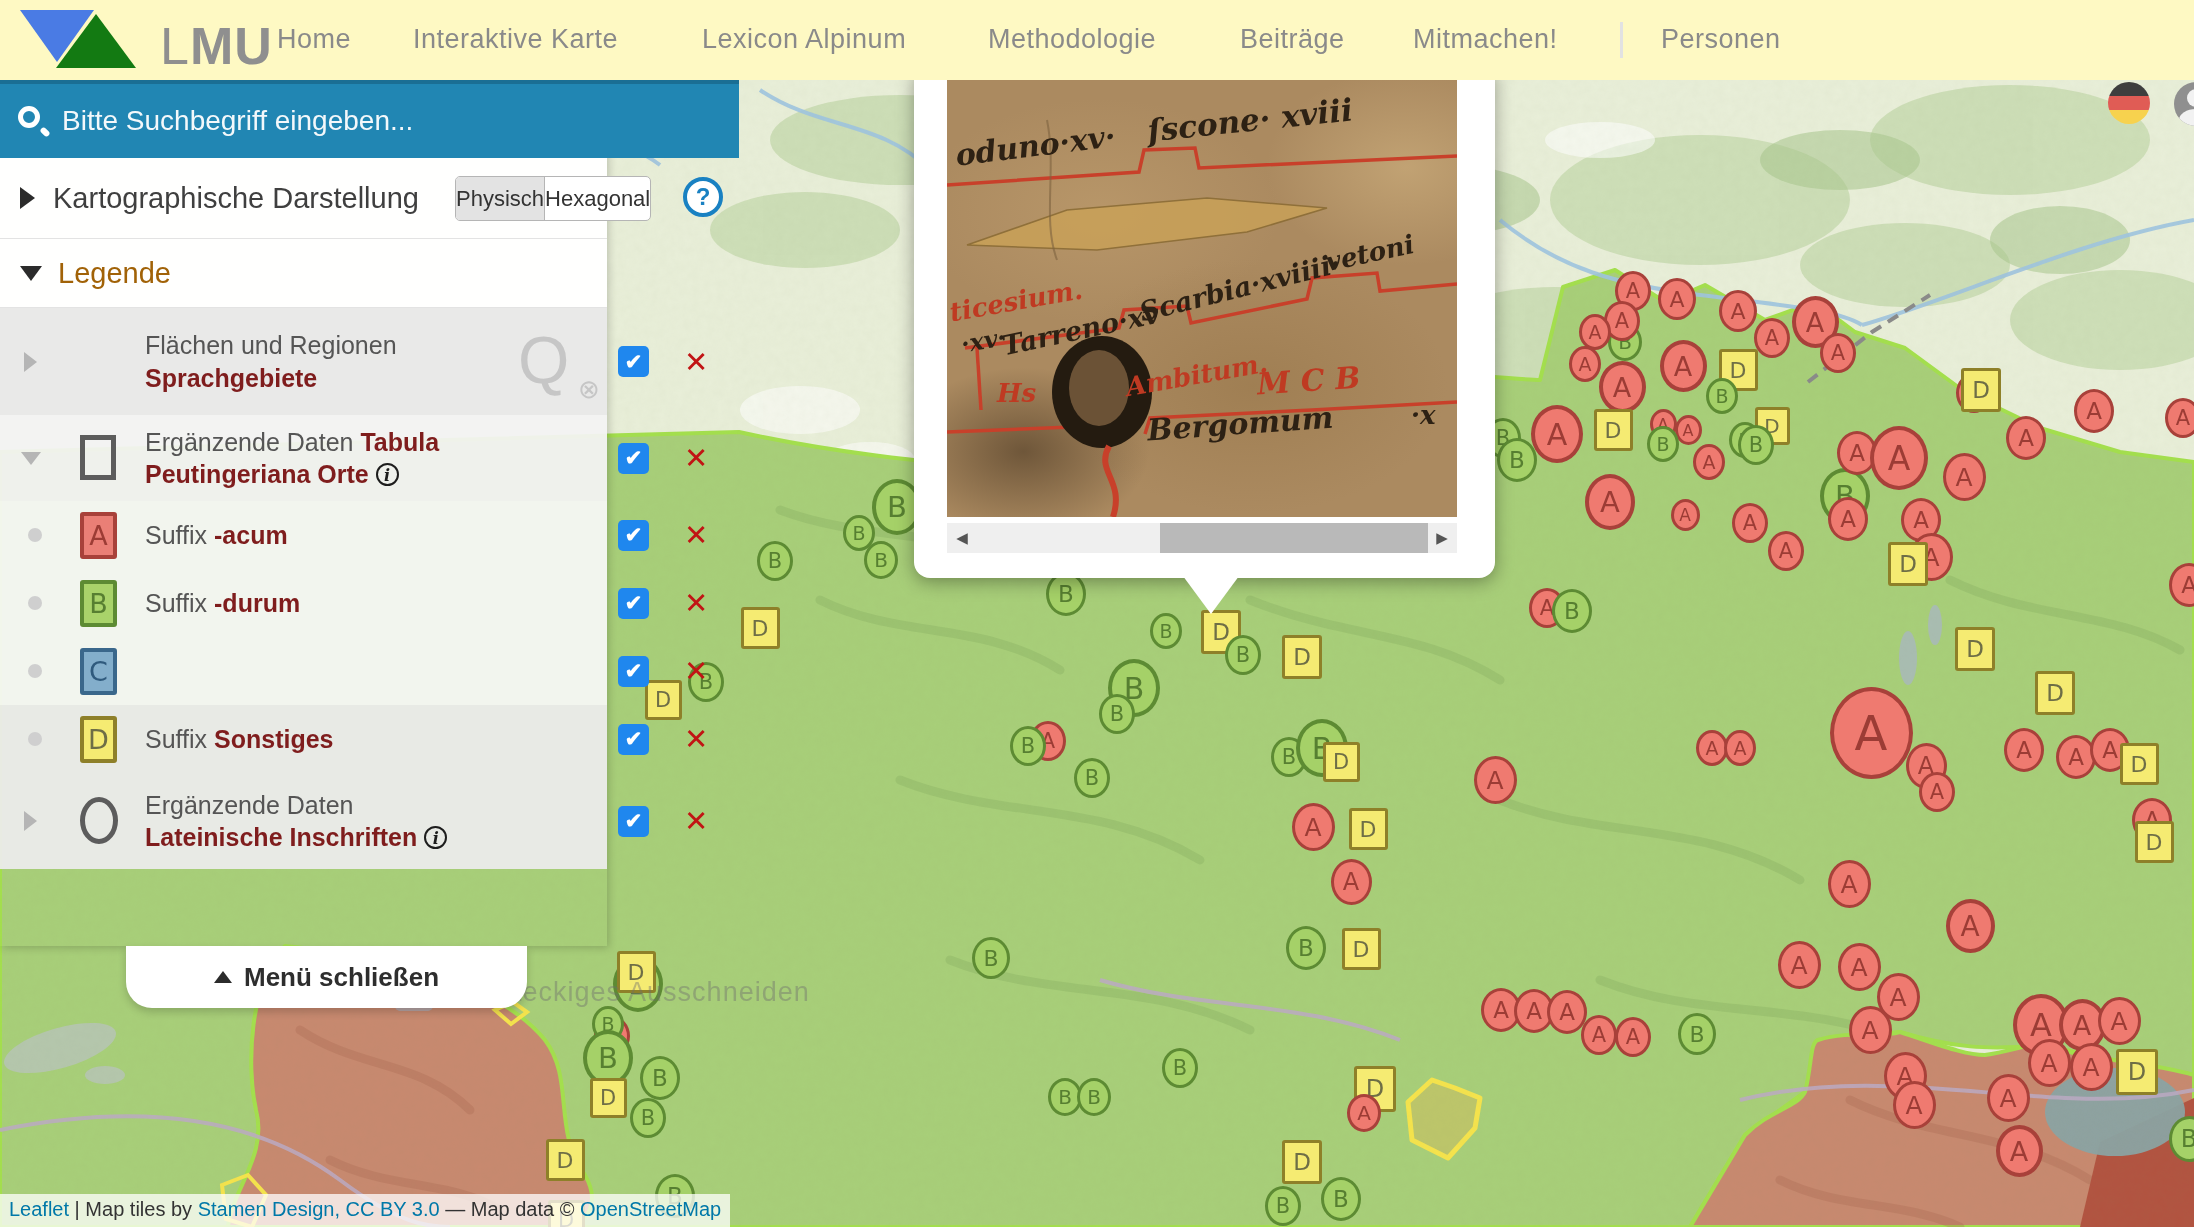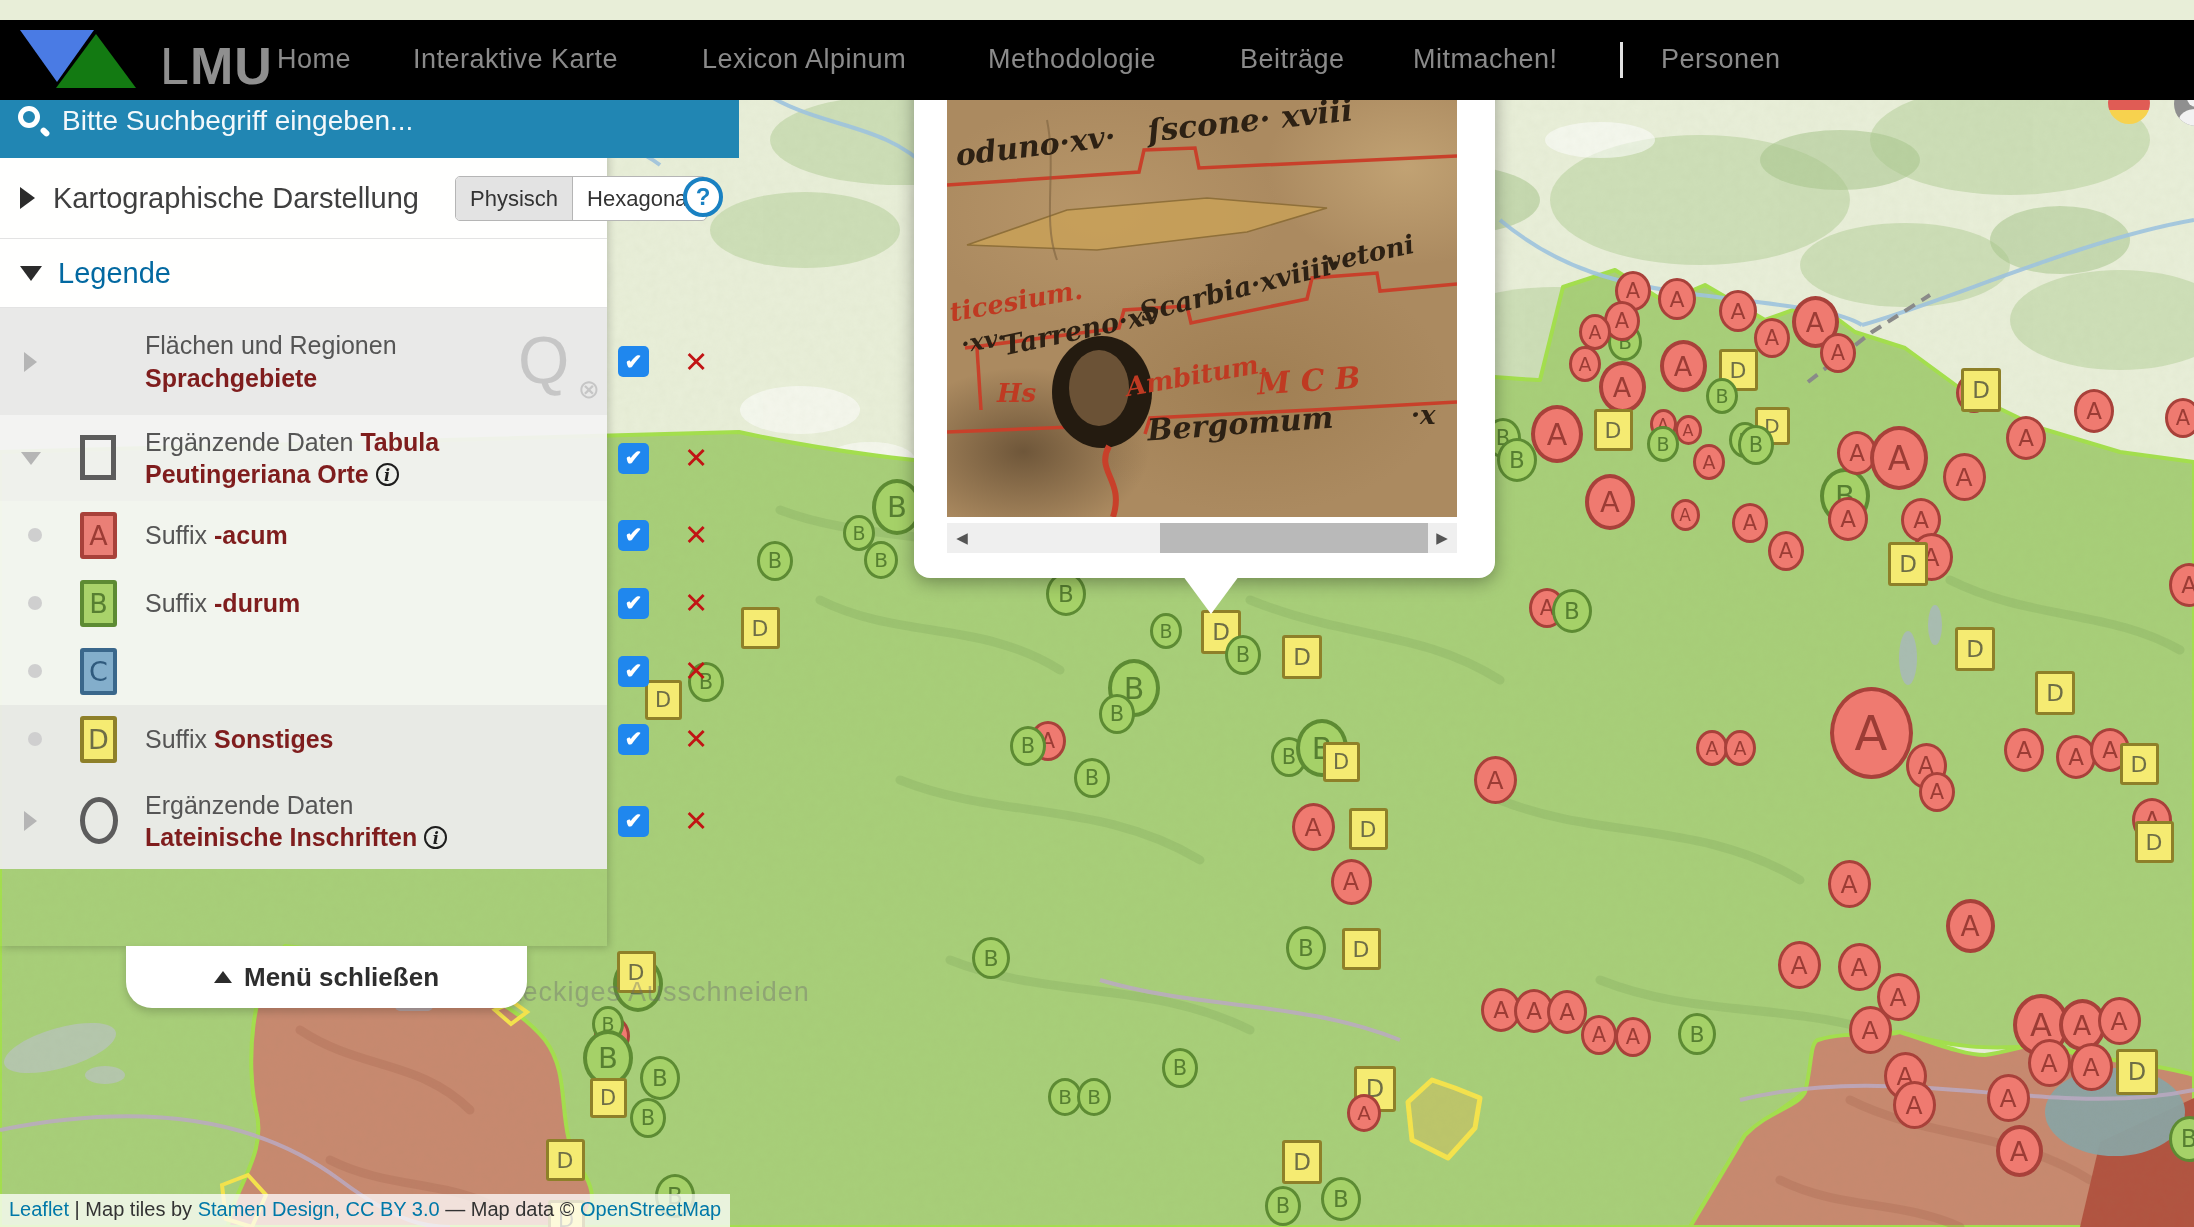--- a/index.html
+++ b/index.html
@@ -1,19 +1,19 @@
 <!DOCTYPE html>
 <html><head>
 <meta charset="utf-8">
 <style>
   * { margin:0; padding:0; box-sizing:border-box; }
   html,body { width:2194px; height:1227px; overflow:hidden; font-family:"Liberation Sans",sans-serif; background:#e8eed8; }
 
   
-  #header { position:absolute; left:0; top:0; width:2194px; height:80px; background:#000000; z-index:50;margin-top:20px; }
+  #header { position:absolute; left:0; top:0; width:2194px; height:80px; background:#fef9c3; z-index:50; }
   .logo-wrap { position:absolute; left:20px; top:6px; width:260px; height:68px; }
   .tri-blue { position:absolute; left:0; top:4px; width:0; height:0;
     border-left:37px solid transparent; border-right:37px solid transparent; border-top:52px solid #4a7be4; }
   .tri-green { position:absolute; left:36px; top:8px; width:0; height:0;
     border-left:40px solid transparent; border-right:40px solid transparent; border-bottom:54px solid #137a12; }
   .logo-text { position:absolute; left:140px; top:10px; font-size:52px; color:#8f8f8f; letter-spacing:1px; }
   .logo-text .lt-l { font-weight:400; } .logo-text .lt-mu { font-weight:700; }
   .nav-item { position:absolute; top:24px; font-size:27px; color:#8a8a8a; letter-spacing:0.5px; cursor:pointer; white-space:nowrap; }
   .nav-item:nth-of-type(1){ left:277px; } .nav-item:nth-of-type(2){ left:413px; }
   .nav-item:nth-of-type(3){ left:702px; } .nav-item:nth-of-type(4){ left:988px; }
@@ -76,27 +76,27 @@
   .search-input { flex:1; margin:0 20px 0 14px; background:transparent; border:none; outline:none;
     font-size:28px; color:#fff; font-family:"Liberation Sans",sans-serif; }
   .search-input::placeholder { color:#fff; opacity:0.95; }
 
   .side-row-white { background:rgba(255,255,255,0.97); border-bottom:1px solid #e3e3e3; position:relative; }
   .karto-row { height:81px; display:flex; align-items:center; }
   .tri-right-dark { width:0; height:0; border-top:11px solid transparent; border-bottom:11px solid transparent; border-left:15px solid #2b2b2b; margin:0 18px 0 20px; flex:0 0 auto; }
   .tri-down-dark { width:0; height:0; border-left:11px solid transparent; border-right:11px solid transparent; border-top:15px solid #2b2b2b; margin:0 16px 0 20px; flex:0 0 auto; }
   .karto-label { font-size:29px; color:#3f3f3f; }
   .toggle { position:absolute; left:455px; top:18px; height:45px; display:flex; border:1px solid #b5b5b5; border-radius:5px; overflow:hidden; background:#fff; }
-  .toggle-seg { padding:0 14px; display:flex; align-items:center; font-size:22px; color:#333; cursor:pointer; }
+  .toggle-seg { padding:0 0; display:flex; align-items:center; font-size:22px; color:#333; cursor:pointer; }
   .toggle-seg.sel { background:#e3e3e3; border-right:1px solid #b5b5b5; }
   .help-icon { position:absolute; left:683px; top:19px; width:40px; height:40px; border:4px solid #1981c2; border-radius:50%;
     color:#1981c2; font-weight:bold; font-size:24px; display:flex; align-items:center; justify-content:center; cursor:pointer; background:#fff; }
 
   .legende-header { height:69px; display:flex; align-items:center; }
-  .legende-label { font-size:29px; color:#0369a1; }
+  .legende-label { font-size:29px; color:#a16207; }
 
   .legend-row { position:relative; display:flex; align-items:center; }
   .lr-0 { height:107px; background:rgba(233,233,233,0.94); }
   .lr-1 { height:86px; background:rgba(243,243,243,0.94); }
   .lr-suffix { height:68px; }
   .lr-2,.lr-3,.lr-4 { background:rgba(247,247,247,0.93); }
   .lr-5 { background:rgba(236,236,236,0.94); }
   .lr-6 { height:96px; background:rgba(236,236,236,0.94); }
   .gray-arrow-r { position:absolute; left:24px; width:0; height:0; border-top:10px solid transparent; border-bottom:10px solid transparent; border-left:13px solid #b5b5b5; cursor:pointer; }
   .gray-arrow-d { position:absolute; left:21px; width:0; height:0; border-left:10px solid transparent; border-right:10px solid transparent; border-top:13px solid #b5b5b5; cursor:pointer; }

